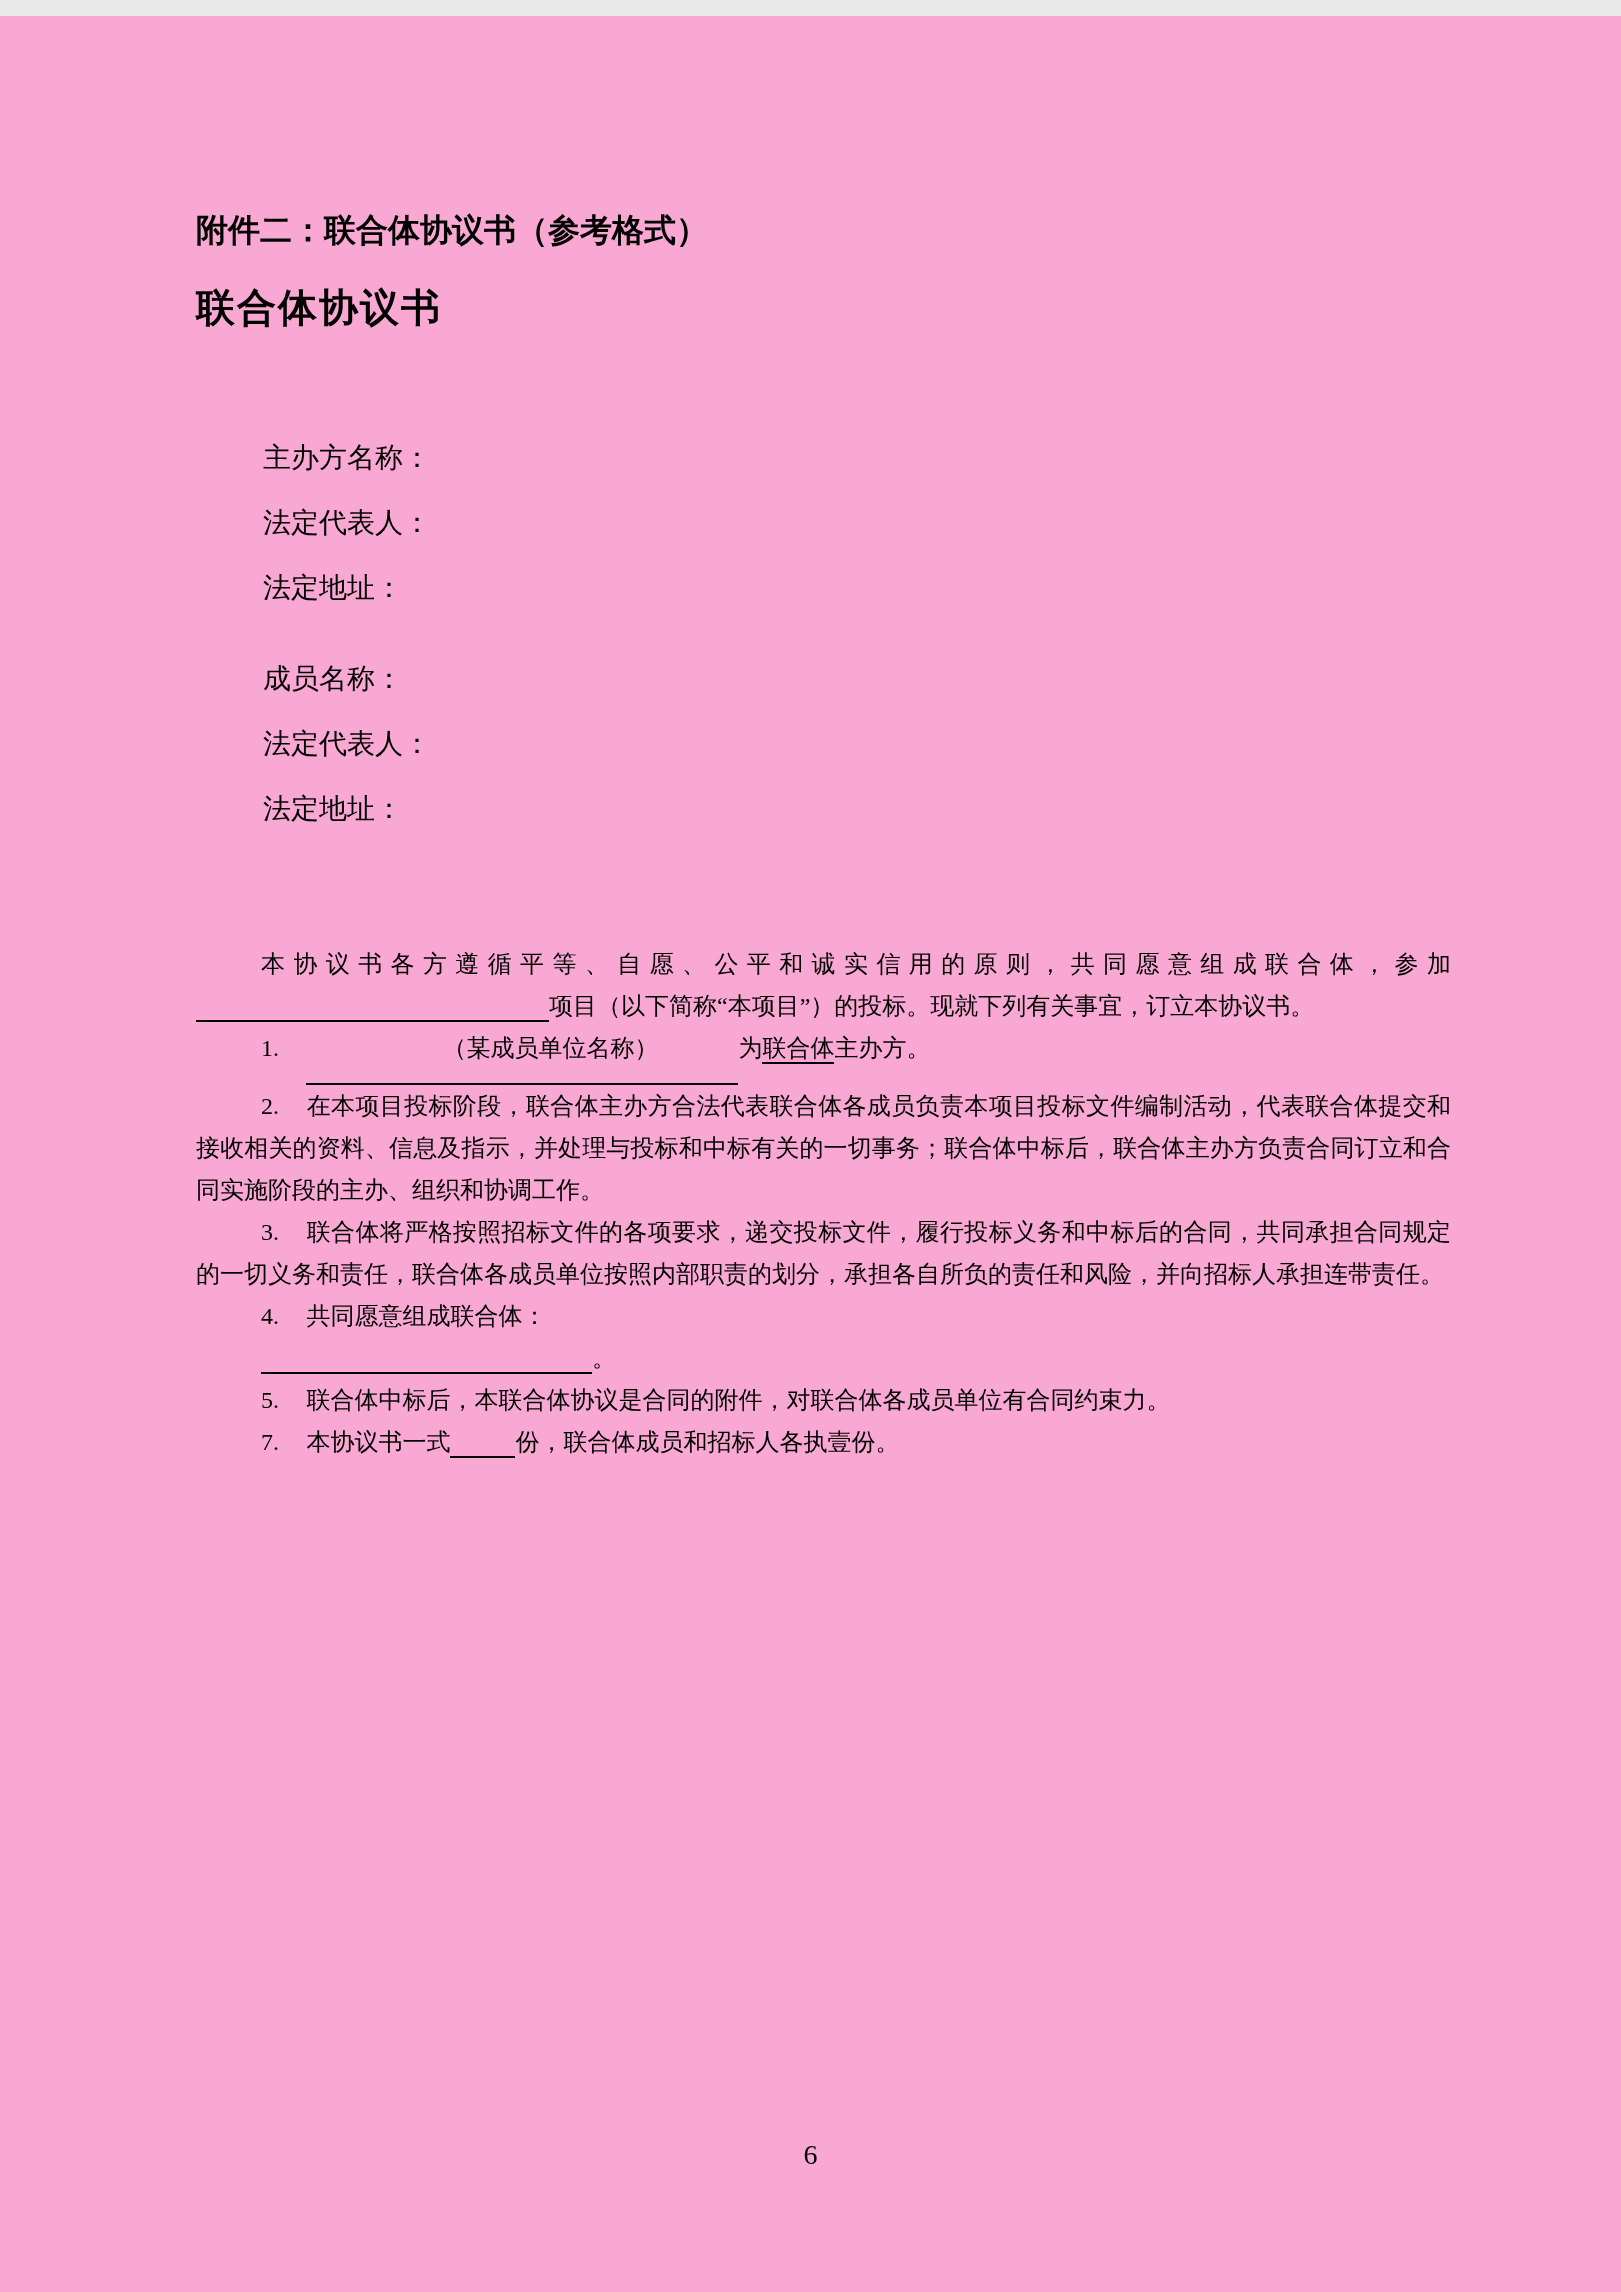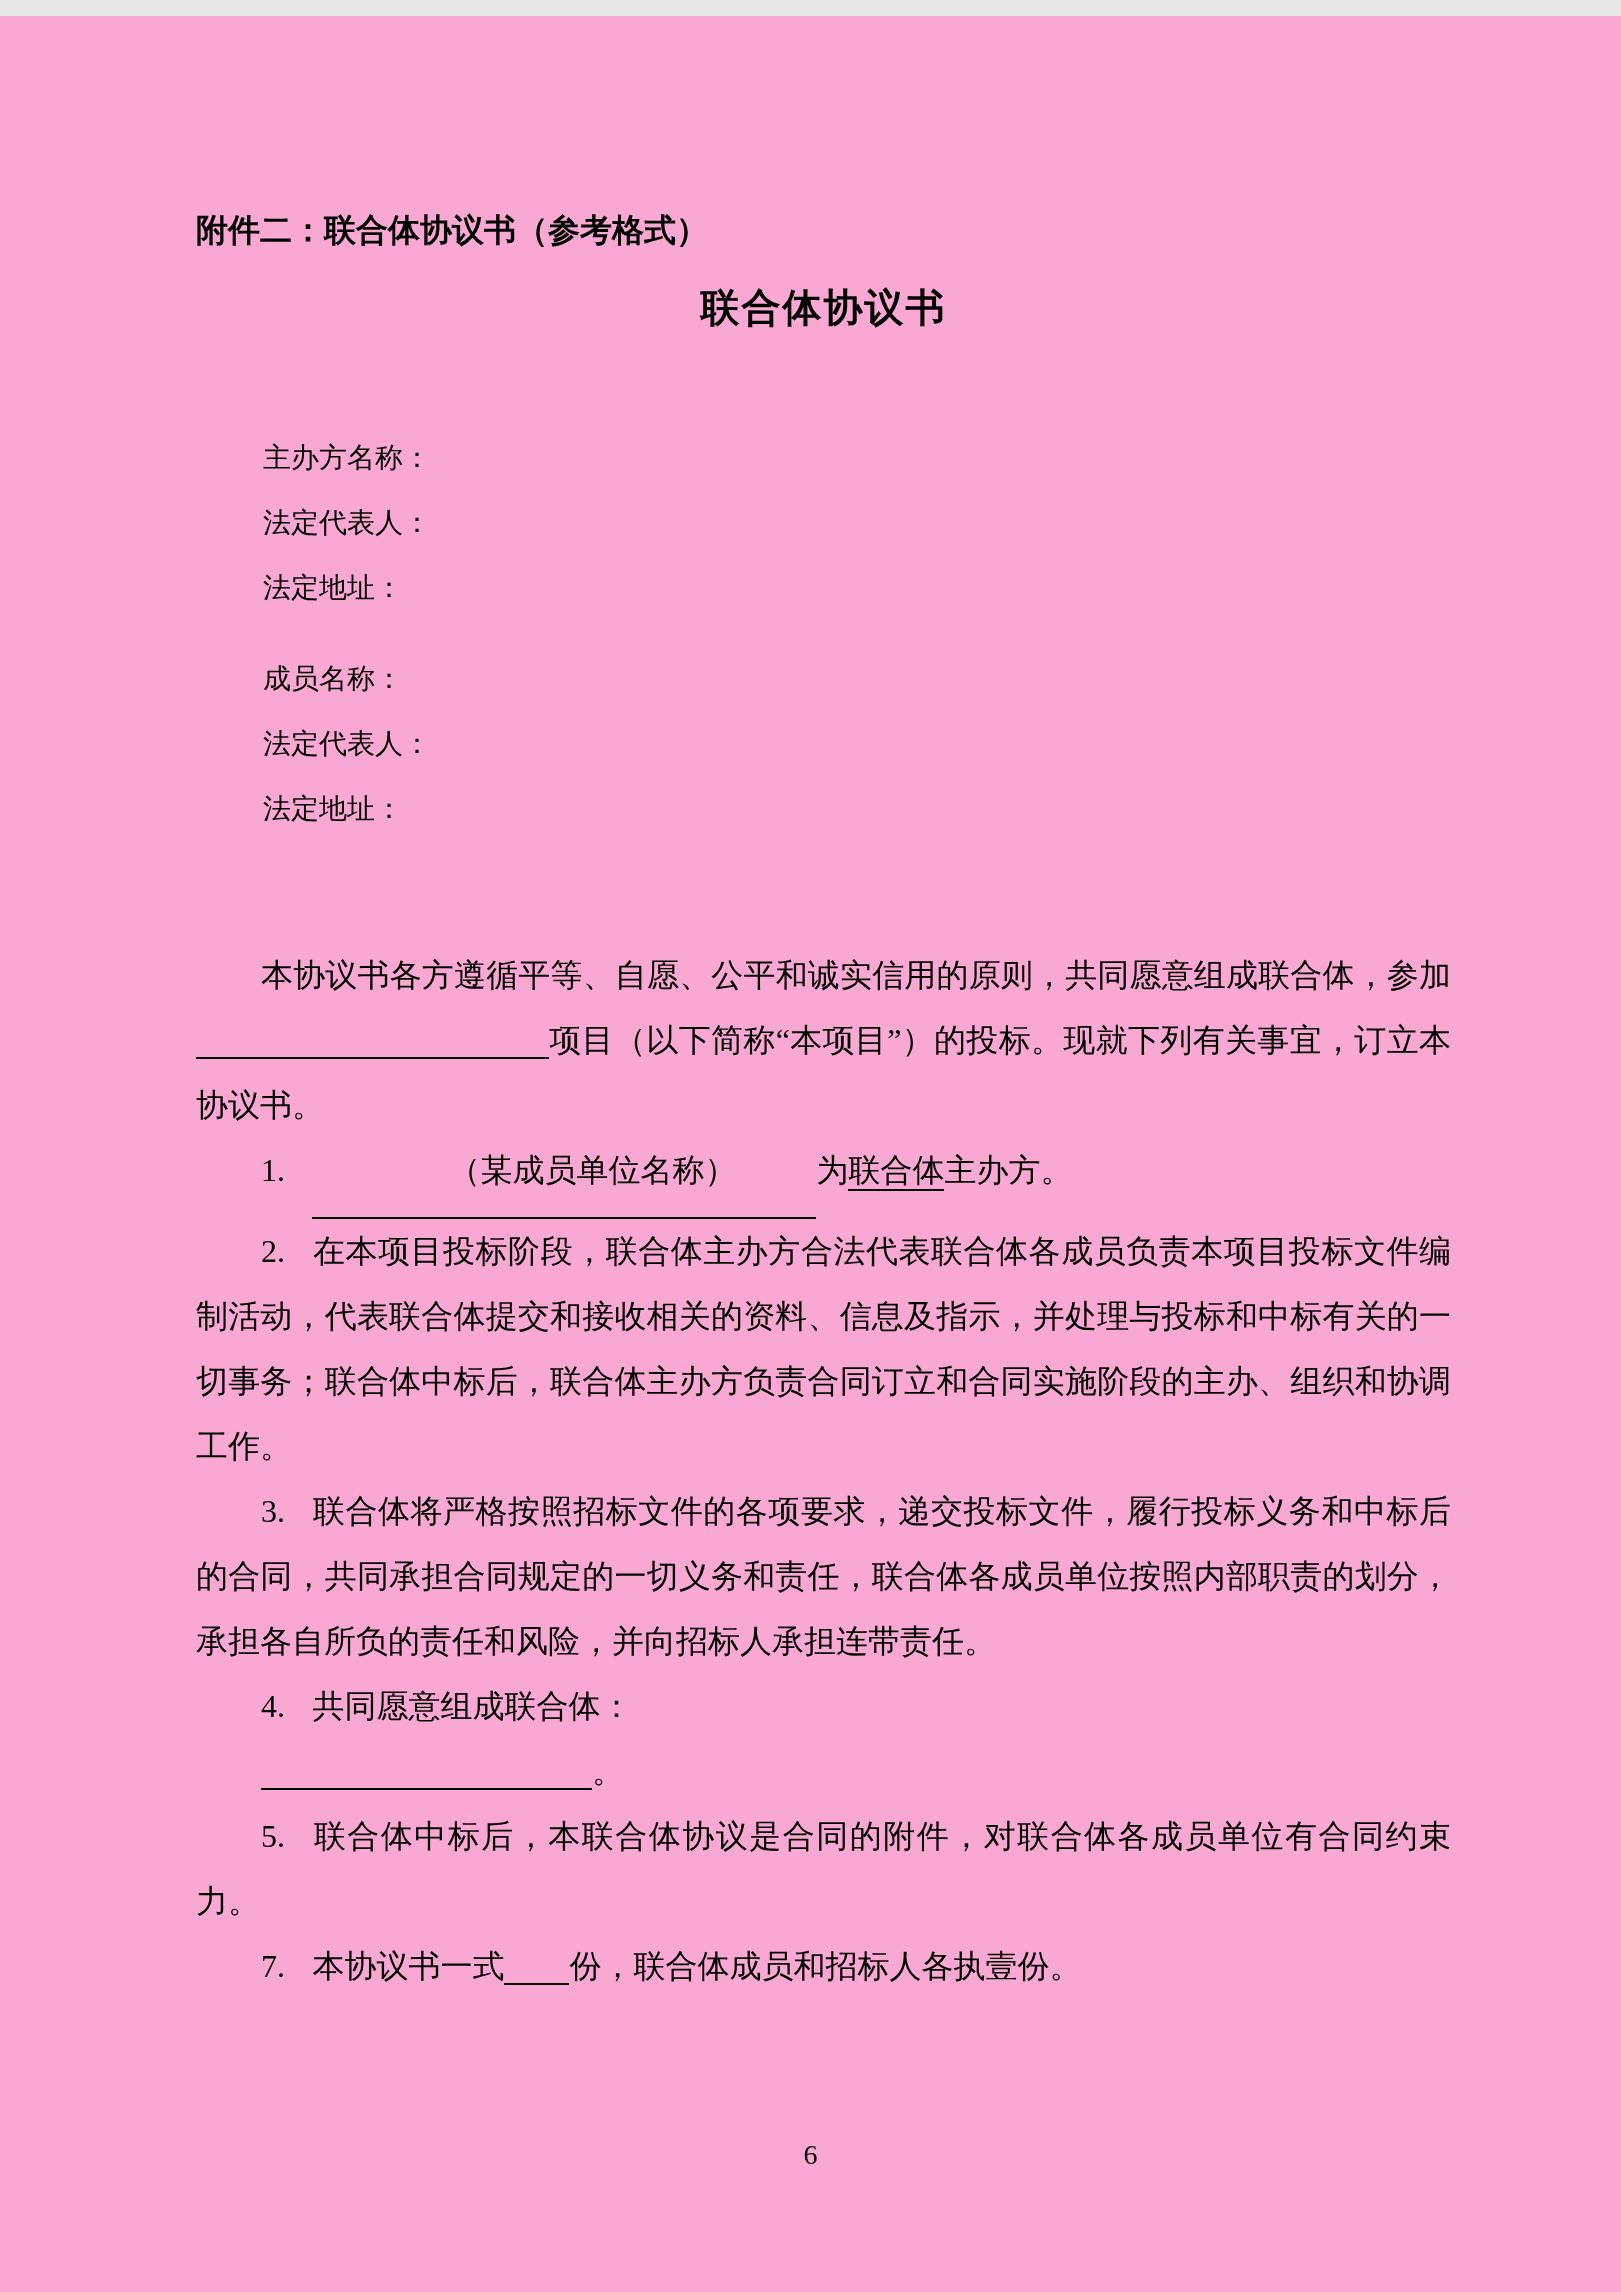--- a/index.html
+++ b/index.html
@@ -23,34 +23,34 @@
   .attachment-heading {
     margin: 192px 0 0 0;
     font-size: 32px;
     font-weight: bold;
     line-height: 45px;
   }
   .doc-title {
     margin: 27.4px 0 0 0;
     font-size: 39px;
     font-weight: bold;
-    text-align: center;
+    text-align: left;
     line-height: 55px;
     letter-spacing: 2px;
   }
   .field-group {
     margin: 90px 0 0 67px;
     font-size: 28px;
     line-height: 65px;
   }
   .field-group.member-group { margin-top: 25.5px; }
   .body-copy {
     margin-top: 102px;
-    font-size: 32px;
-    line-height: 65px;
+    font-size: 24px;
+    line-height: 42px;
     text-align: justify;
   }
   .para {
     margin: 0;
     text-indent: 65px;
   }
   .num-gap { display: inline-block; width: 27.4px; }
   .blank {
     display: inline-block;
     height: 0;

